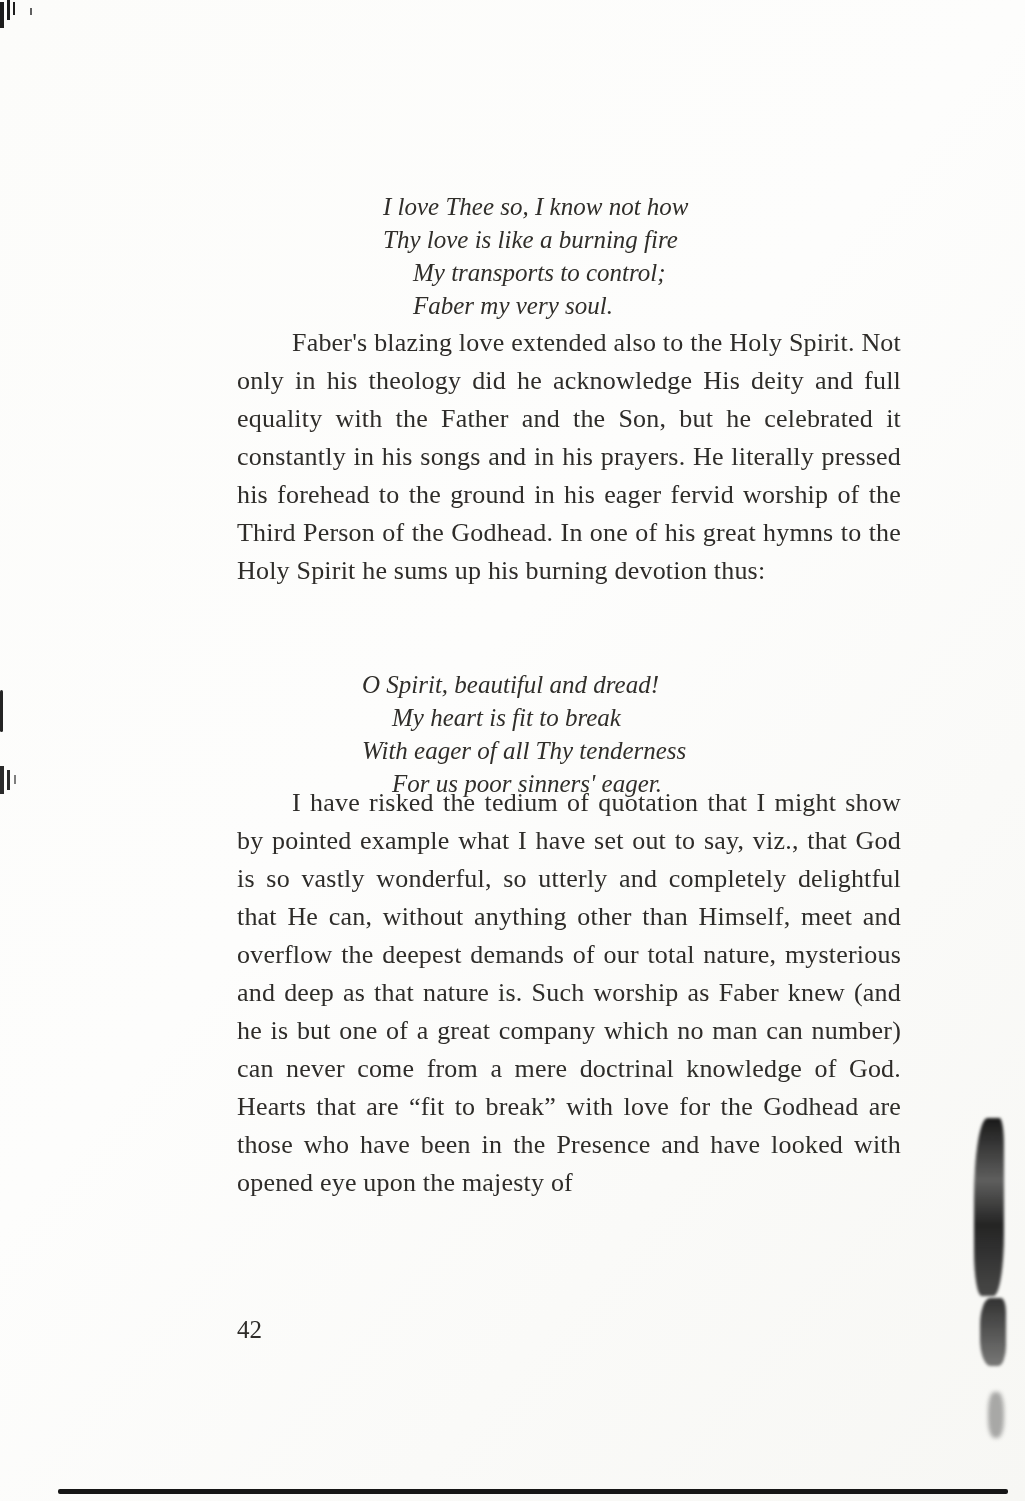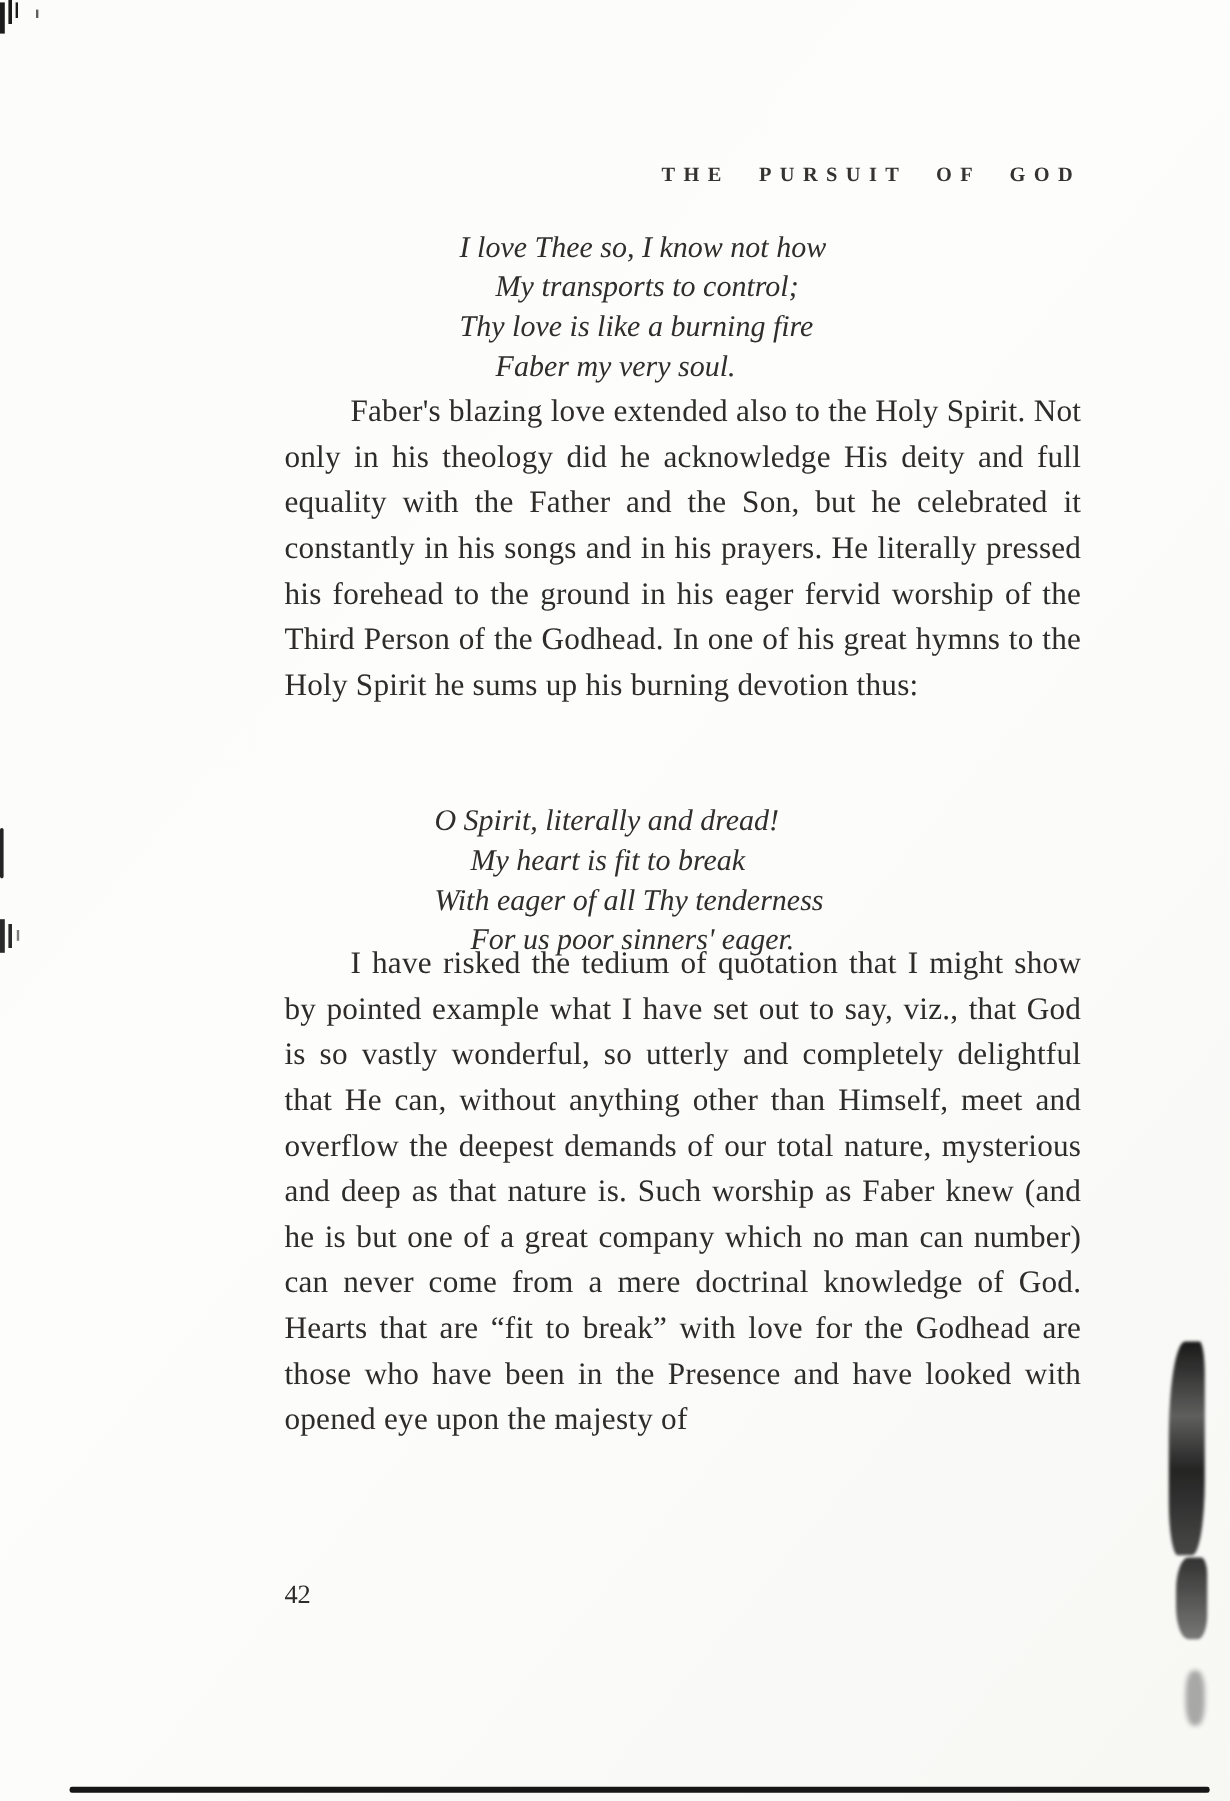--- a/index.html
+++ b/index.html
@@ -51,21 +51,21 @@
     text-indent: 55px;
     color: #2e2c29;
   }
   .para-1 { top: 324px; }
   .para-2 { top: 784px; }
 
   .page-number {
     position: absolute;
     left: 237px;
     top: 1316px;
-    font-size: 22px;
+    font-size: 25px;
     color: #2e2c29;
   }
 
   
   .artifact { position: absolute; pointer-events: none; }
 
   .corner-marks { left: 0; top: 0; width: 46px; height: 32px; }
   .corner-marks span { position: absolute; background: #1c1c1c; display: block; }
   .cm1 { left: 0;  top: 2px;  width: 4px; height: 26px; }
   .cm2 { left: 7px; top: 0;   width: 3px; height: 20px; }
@@ -106,33 +106,32 @@
   .bottom-line {
     left: 58px; top: 1489px; width: 950px; height: 5px;
     background: #161616; border-radius: 2px;
   }
 </style>
 </head>
 <body>
 
 <div class="page">
 
-  <div class="running-header">THE PURSUIT OF GOD</div>
 
   <div class="stanza stanza-1">
     <div class="poem-line">I love Thee so, I know not how</div>
+    <div class="poem-line">Thy love is like a burning fire</div>
     <div class="poem-line indent">My transports to control;</div>
-    <div class="poem-line">Thy love is like a burning fire</div>
     <div class="poem-line indent">Faber my very soul.</div>
   </div>
 
   <p class="body-para para-1">Faber's blazing love extended also to the Holy Spirit. Not only in his theology did he acknowledge His deity and full equality with the Father and the Son, but he celebrated it constantly in his songs and in his prayers. He literally pressed his forehead to the ground in his eager fervid worship of the Third Person of the Godhead. In one of his great hymns to the Holy Spirit he sums up his burning devotion thus:</p>
 
   <div class="stanza stanza-2">
-    <div class="poem-line">O Spirit, literally and dread!</div>
+    <div class="poem-line">O Spirit, beautiful and dread!</div>
     <div class="poem-line indent">My heart is fit to break</div>
     <div class="poem-line">With eager of all Thy tenderness</div>
     <div class="poem-line indent">For us poor sinners' eager.</div>
   </div>
 
   <p class="body-para para-2">I have risked the tedium of quotation that I might show by pointed example what I have set out to say, viz., that God is so vastly wonderful, so utterly and completely delightful that He can, without anything other than Himself, meet and overflow the deepest demands of our total nature, mysterious and deep as that nature is. Such worship as Faber knew (and he is but one of a great company which no man can number) can never come from a mere doctrinal knowledge of God. Hearts that are “fit to break” with love for the Godhead are those who have been in the Presence and have looked with opened eye upon the majesty of</p>
 
   <div class="page-number">42</div>
 
   <div class="artifact corner-marks">

